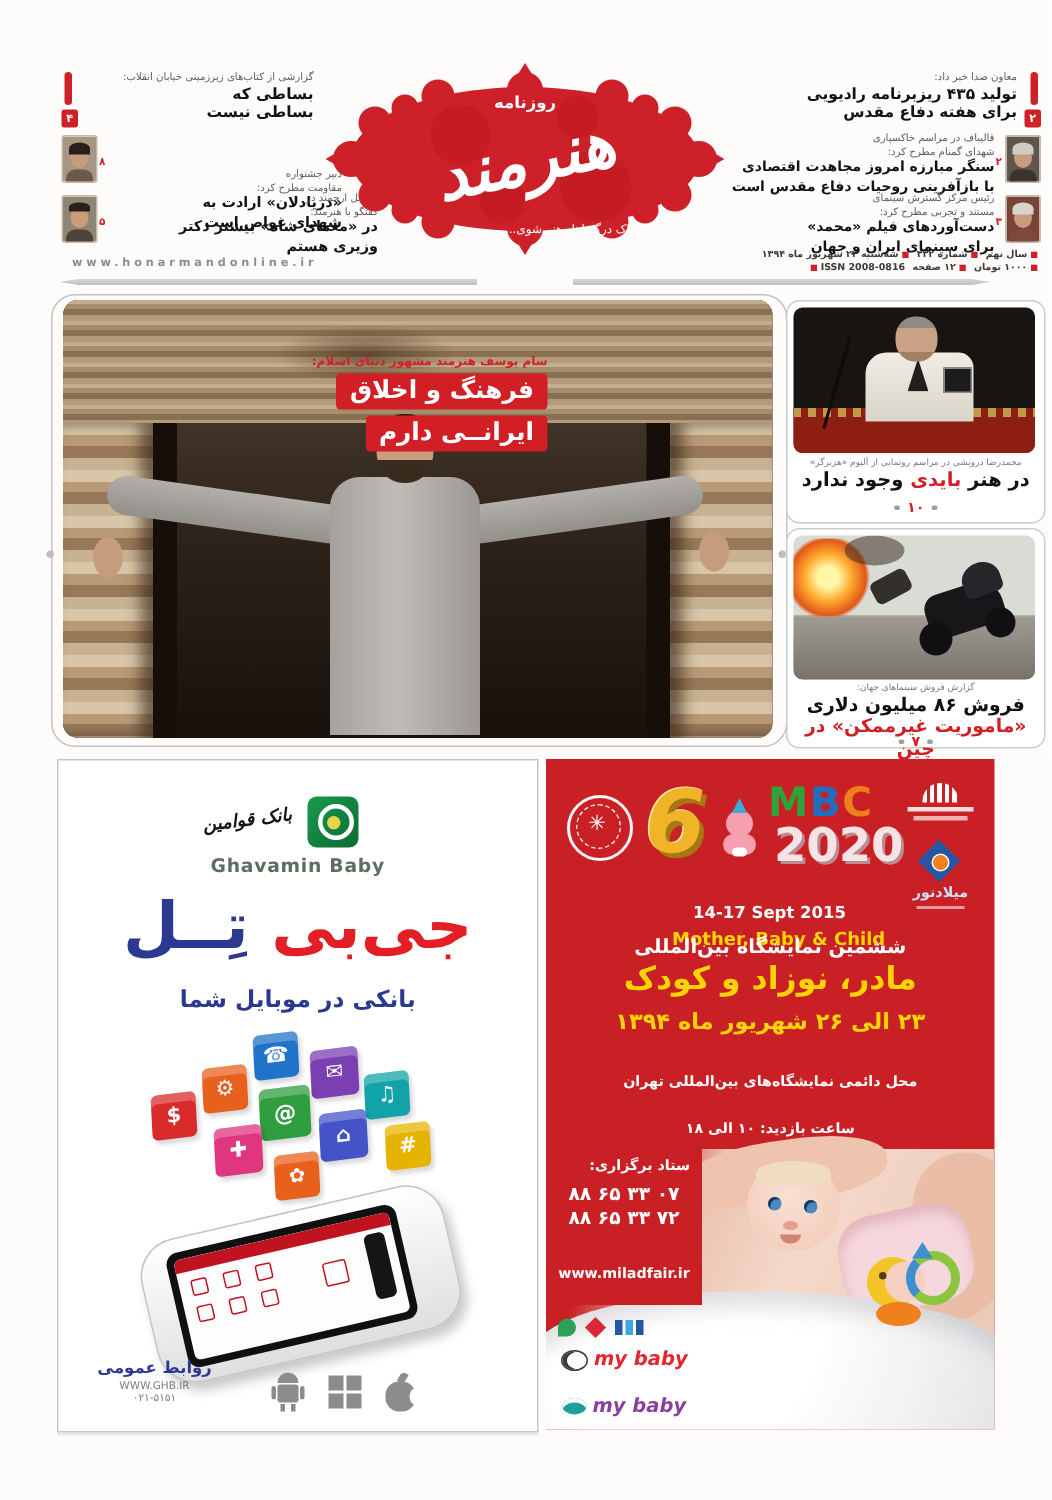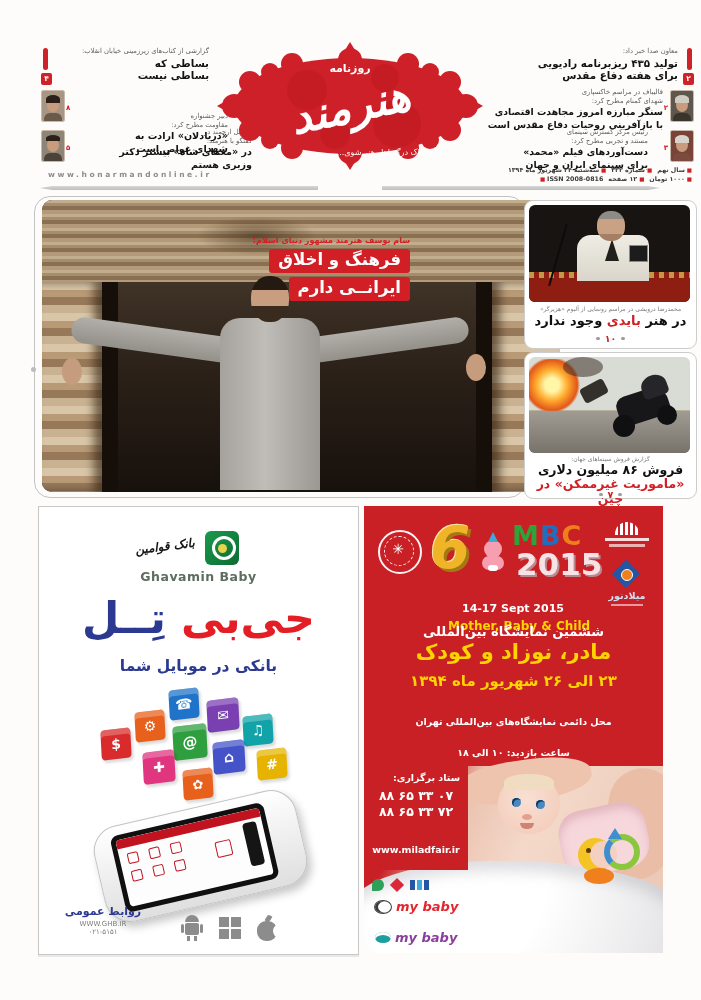--- a/index.html
+++ b/index.html
@@ -29,21 +29,21 @@
   .website{font-size:7.5px;color:#8d8d8d;letter-spacing:2.6px;font-weight:bold;}
 
   .arrow{position:absolute;height:4px;background:linear-gradient(180deg,#d6d6d6,#bfbfbf);}
   .arrow.left{clip-path:polygon(0 50%,12px 0,100% 0,100% 100%,12px 100%);}
   .arrow.right{clip-path:polygon(100% 50%,calc(100% - 12px) 0,0 0,0 100%,calc(100% - 12px) 100%);}
   .dot{position:absolute;width:5px;height:5px;border-radius:50%;background:#bdbdbd;}
 
   
   .lead-frame{position:absolute;left:34px;top:196px;width:489px;height:300px;
               border:1.5px solid #c2c2c2;border-radius:16px;}
-  .lead-photo{position:absolute;left:42px;top:200px;width:473px;height:292px;border-radius:10px;overflow:hidden;background:#241c15;padding-left:45px;}
+  .lead-photo{position:absolute;left:42px;top:200px;width:473px;height:292px;border-radius:10px;overflow:hidden;background:#241c15;}
   .wood{position:absolute;left:0;top:0;right:0;height:82px;
         background:repeating-linear-gradient(180deg,#c3ad8f 0 3px,#a68d6c 3px 6px,#8a7052 6px 10px,#b49a78 10px 14px);}
   .wood::after{content:"";position:absolute;left:30%;top:20%;width:120px;height:40px;border-radius:50%;
         background:radial-gradient(closest-side,rgba(60,40,20,.55),transparent);}
   .pillar{position:absolute;top:82px;bottom:0;
         background:repeating-linear-gradient(180deg,#d9c6a8 0 8px,#b89a76 8px 15px,#97795a 15px 23px,#c8b291 23px 31px);}
   .pillar.pl{left:0;width:60px;box-shadow:inset -8px 0 10px rgba(40,25,12,.6);}
   .pillar.pr{right:0;width:68px;box-shadow:inset 8px 0 10px rgba(40,25,12,.6);}
   .interior{position:absolute;left:60px;right:68px;top:82px;bottom:0;
         background:linear-gradient(180deg,#403327 0%,#2a2018 45%,#17110c 100%);}
@@ -199,21 +199,21 @@
   </div>
 
   <div class="abs h-right h-item" style="left:478px;top:128px;width:216px;height:38px;">
     <div class="mug" style="right:0;top:2px;">
       <div class="bg" style="background:#7a4338;"></div>
         <div class="face"></div>
         <div class="hair" style="background:#d8d3cb;"></div>
         <div class="body" style="background:#7d4a3e;"></div>
     </div>
     <div class="mini-num" style="right:26px;top:16px;">۳</div>
-    <div class="abs txt" style="right:46px;top:0;width:184px;">
+    <div class="abs txt" style="right:31px;top:0;width:184px;">
       <div class="kick">رئیس مرکز گسترش سینمای
 مستند و تجربی مطرح کرد:</div>
       <div class="head" style="font-size:9.3px;">دست‌آوردهای فیلم «محمد»
 برای سینمای ایران و جهان</div>
     </div>
   </div>
 
   <div class="abs" style="left:436px;top:166px;width:256px;">
     <div class="issue-line">
       <span class="seg">سال نهم</span>
@@ -402,21 +402,21 @@
 
     <div class="abs" style="left:112px;top:26px;width:32px;height:40px;">
       <div class="abs" style="left:8px;top:8px;width:18px;height:18px;border-radius:50%;background:#f59fb0;"></div>
       <div class="abs" style="left:12px;top:0;width:0;height:0;border-left:5px solid transparent;border-right:5px solid transparent;border-bottom:10px solid #3fa9dc;"></div>
       <div class="abs" style="left:6px;top:24px;width:22px;height:14px;border-radius:8px;background:#f59fb0;"></div>
       <div class="abs" style="left:12px;top:33px;width:10px;height:6px;border-radius:3px;background:#ffffff;"></div>
     </div>
     <div class="abs" style="left:148px;top:14px;font-size:27px;font-weight:bold;letter-spacing:1px;">
       <span style="color:#2fa23a;">M</span><span style="color:#1f6fc0;">B</span><span style="color:#ef7f1a;">C</span>
     </div>
-    <div class="abs" style="left:152px;top:40px;font-size:31px;font-weight:bold;color:#f7e2e5;text-shadow:2px 2px 0 #b98b90;">2015</div>
+    <div class="abs" style="left:152px;top:40px;font-size:31px;font-weight:bold;color:#f7e2e5;text-shadow:2px 2px 0 #b98b90;">2020</div>
     <div class="abs expo-yellow" style="left:84px;top:80px;font-size:12px;font-weight:bold;margin-top:33px;">Mother, Baby &amp; Child</div>
     <div class="abs expo-white" style="left:98px;top:96px;font-size:11px;font-weight:bold;">14-17 Sept 2015</div>
 
     <div class="abs" style="right:12px;top:16px;width:48px;height:34px;">
       <div class="abs" style="left:12px;top:0;width:24px;height:13px;border-radius:12px 12px 0 0;background:repeating-linear-gradient(90deg,#ffffff 0 3px,#c92026 3px 5px);"></div>
       <div class="abs" style="left:2px;top:16px;width:44px;height:3px;background:rgba(255,255,255,.85);"></div>
       <div class="abs" style="left:6px;top:22px;width:36px;height:2.5px;background:rgba(255,255,255,.65);"></div>
     </div>
     <div class="abs" style="right:14px;top:56px;width:44px;height:52px;">
       <div class="abs" style="left:11px;top:2px;width:20px;height:20px;background:#2456a4;transform:rotate(45deg);"></div>

